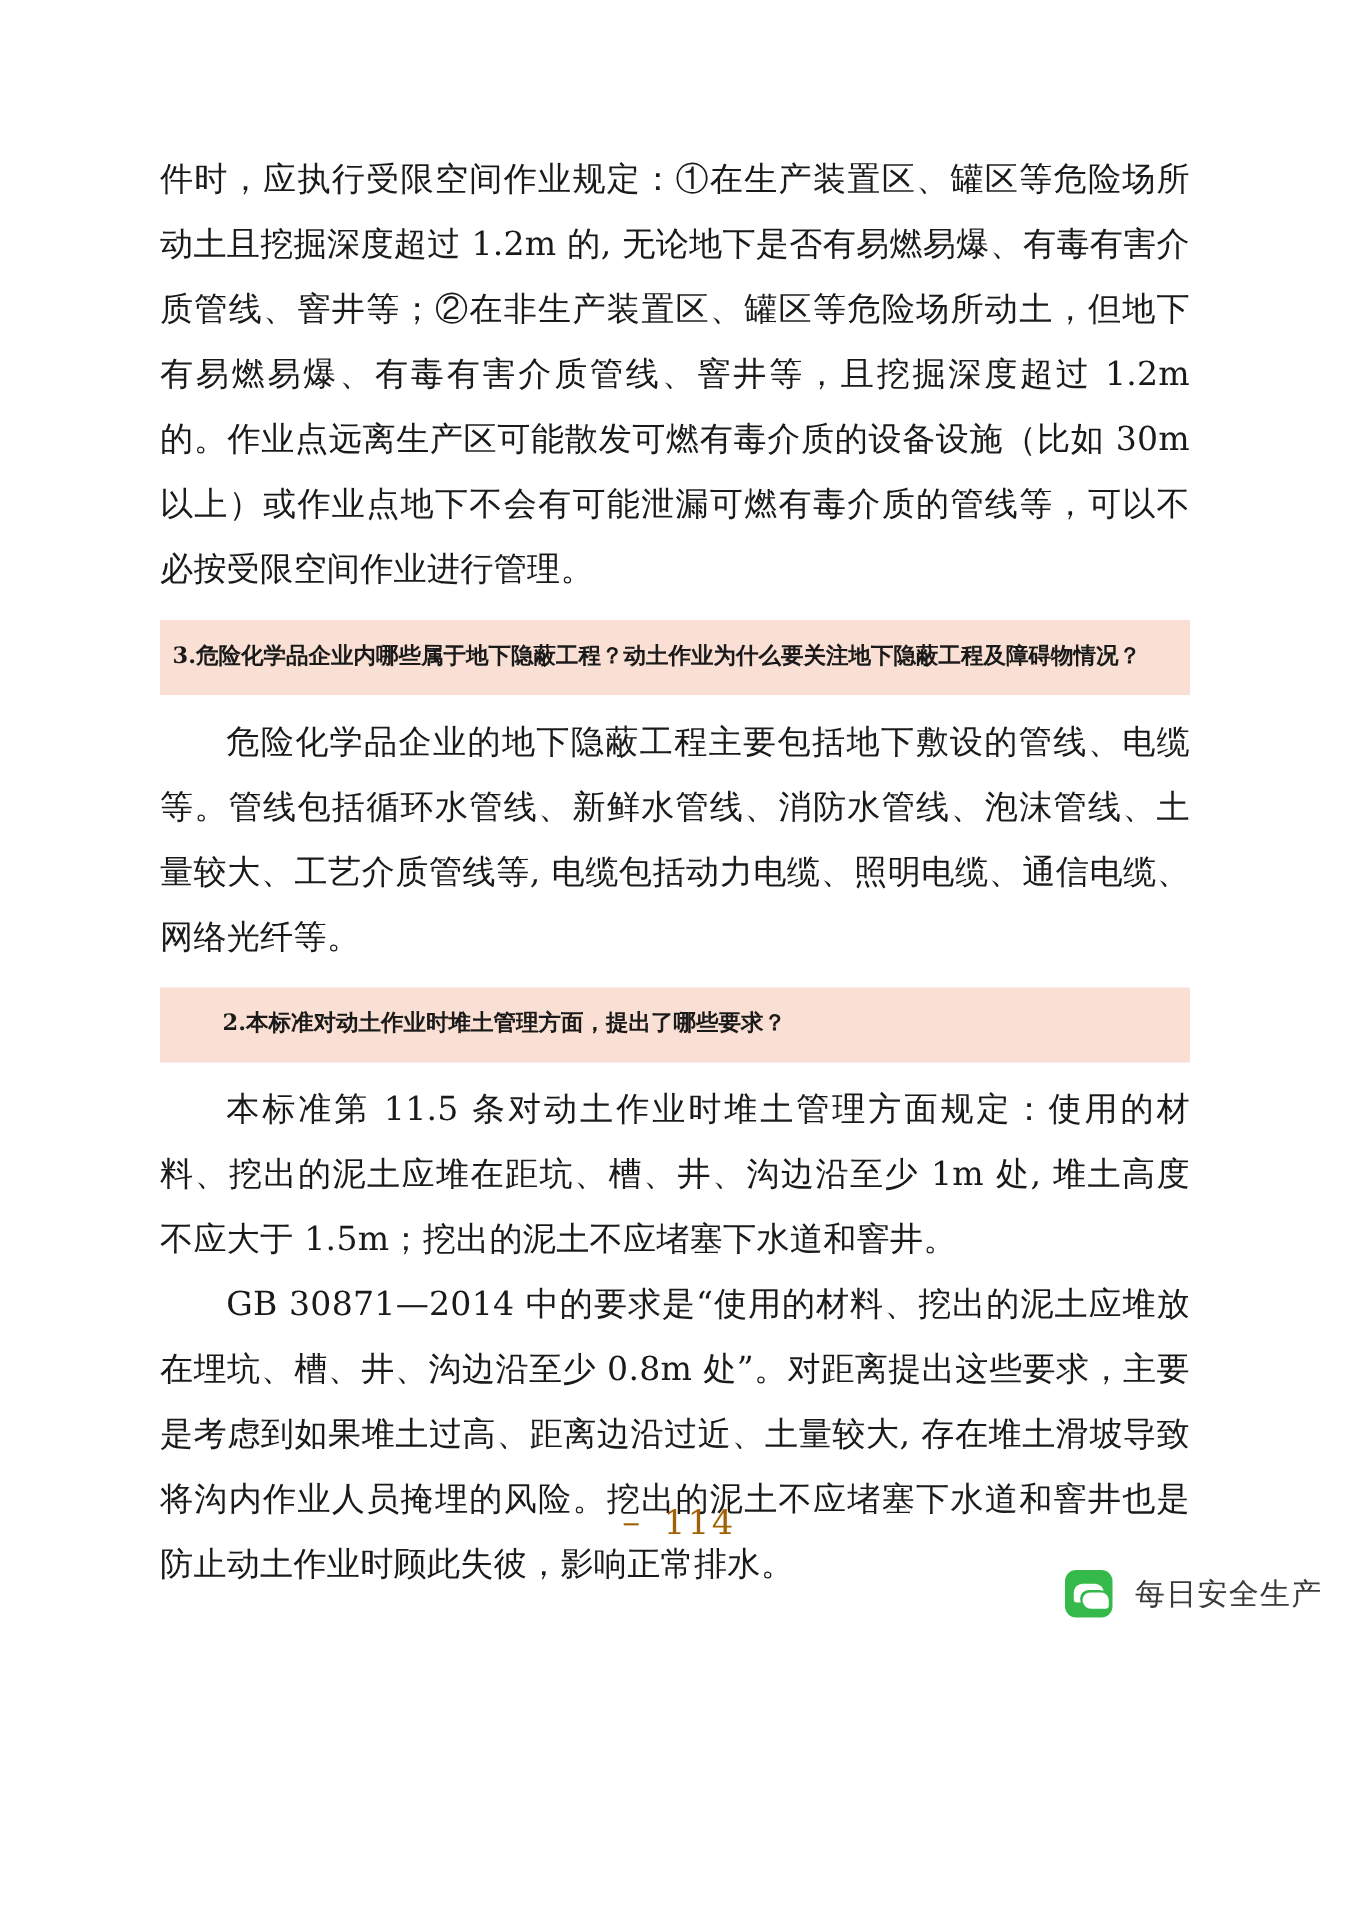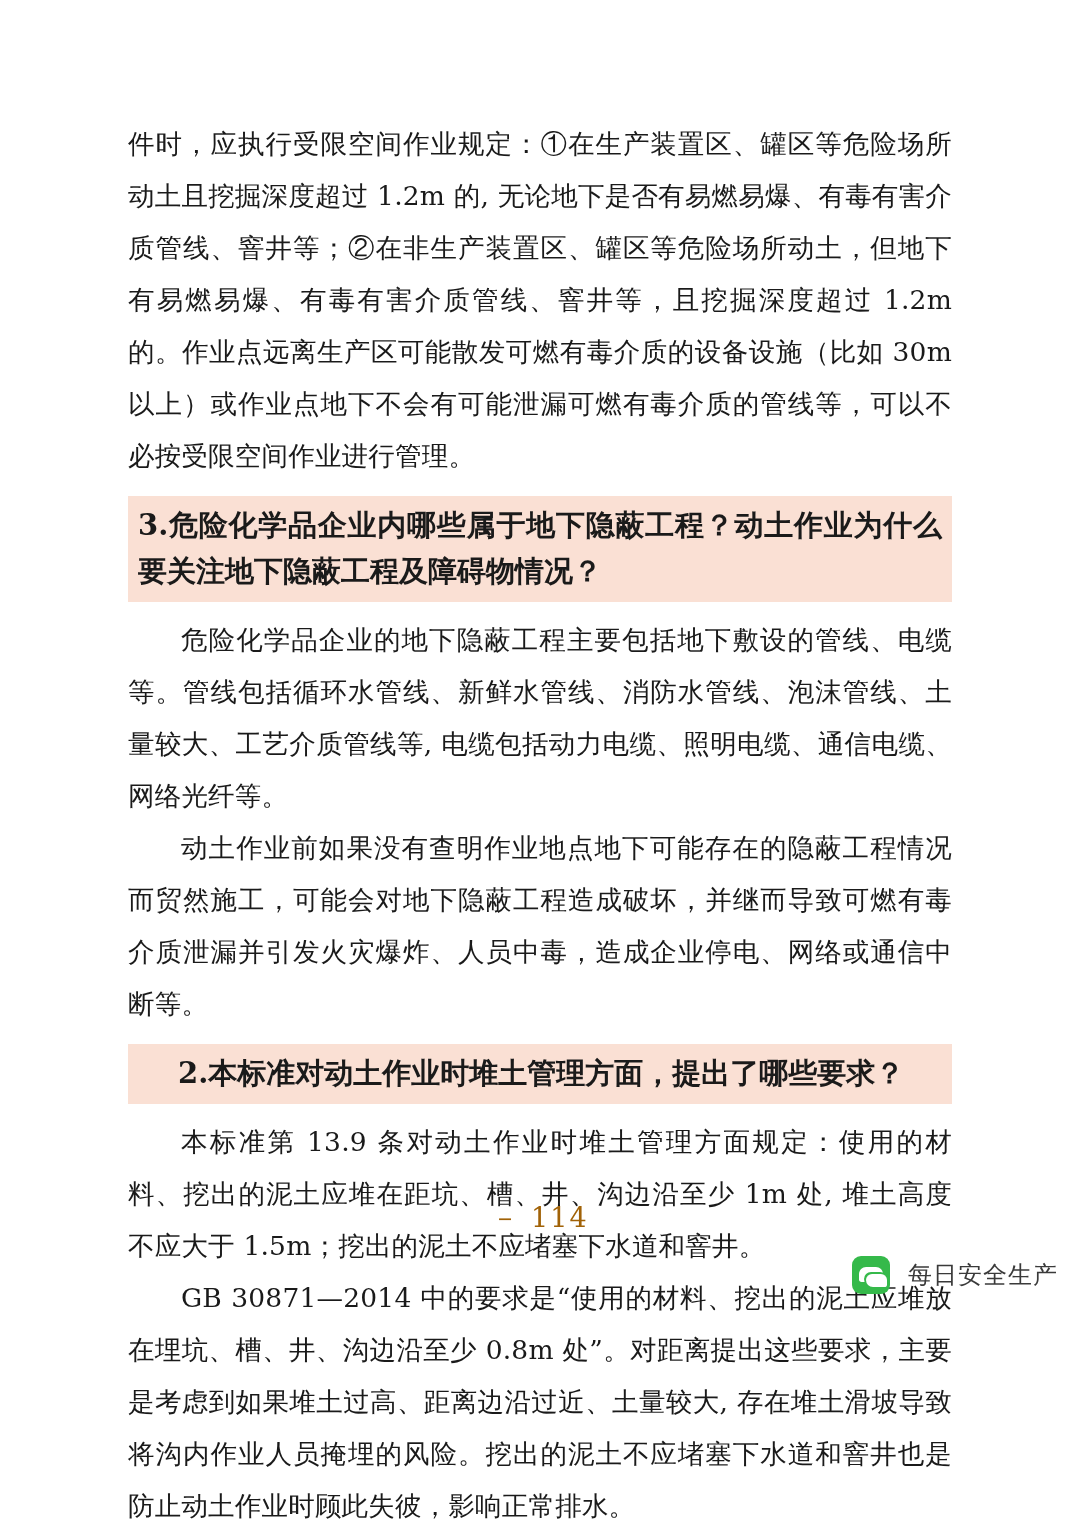--- a/index.html
+++ b/index.html
@@ -28,21 +28,21 @@
     text-align: justify;
     text-justify: inter-ideograph;
     margin: 0;
     letter-spacing: 0.2px;
   }
   .para.indent {
     text-indent: 53px;
   }
   .heading {
     background: #fae0d4;
-    font-size: 29px;
+    font-size: 18px;
     line-height: 46px;
     font-weight: bold;
     text-align: justify;
     text-justify: inter-ideograph;
     padding: 6px 10px 8px 10px;
     margin: 14px 0 12px 0;
     box-sizing: border-box;
   }
   .heading.indent {
     text-indent: 40px;
@@ -106,25 +106,24 @@
 <body>
 
 <div class="page">
 
   <p class="para">件时，应执行受限空间作业规定：①在生产装置区、罐区等危险场所动土且挖掘深度超过 1.2m 的, 无论地下是否有易燃易爆、有毒有害介质管线、窨井等；②在非生产装置区、罐区等危险场所动土，但地下有易燃易爆、有毒有害介质管线、窨井等，且挖掘深度超过 1.2m 的。作业点远离生产区可能散发可燃有毒介质的设备设施（比如 30m 以上）或作业点地下不会有可能泄漏可燃有毒介质的管线等，可以不必按受限空间作业进行管理。</p>
 
   <div class="heading">3.危险化学品企业内哪些属于地下隐蔽工程？动土作业为什么要关注地下隐蔽工程及障碍物情况？</div>
 
   <p class="para indent">危险化学品企业的地下隐蔽工程主要包括地下敷设的管线、电缆等。管线包括循环水管线、新鲜水管线、消防水管线、泡沫管线、土量较大、工艺介质管线等, 电缆包括动力电缆、照明电缆、通信电缆、网络光纤等。</p>
 
-  <p class="para indent">动土作业前如果没有查明作业地点地下可能存在的隐蔽工程情况而贸然施工，可能会对地下隐蔽工程造成破坏，并继而导致可燃有毒介质泄漏并引发火灾爆炸、人员中毒，造成企业停电、网络或通信中断等。</p>
 
   <div class="heading indent">2.本标准对动土作业时堆土管理方面，提出了哪些要求？</div>
 
-  <p class="para indent">本标准第 13.9 条对动土作业时堆土管理方面规定：使用的材料、挖出的泥土应堆在距坑、槽、井、沟边沿至少 1m 处, 堆土高度不应大于 1.5m；挖出的泥土不应堵塞下水道和窨井。</p>
+  <p class="para indent">本标准第 11.5 条对动土作业时堆土管理方面规定：使用的材料、挖出的泥土应堆在距坑、槽、井、沟边沿至少 1m 处, 堆土高度不应大于 1.5m；挖出的泥土不应堵塞下水道和窨井。</p>
 
   <p class="para indent">GB 30871—2014 中的要求是“使用的材料、挖出的泥土应堆放在埋坑、槽、井、沟边沿至少 0.8m 处”。对距离提出这些要求，主要是考虑到如果堆土过高、距离边沿过近、土量较大, 存在堆土滑坡导致将沟内作业人员掩埋的风险。挖出的泥土不应堵塞下水道和窨井也是防止动土作业时顾此失彼，影响正常排水。</p>
 
   <div class="pagenum">－ 114</div>
 
   <div class="watermark">
     <div class="wm-badge"></div>
     <div class="wm-text">每日安全生产</div>
   </div>
 

